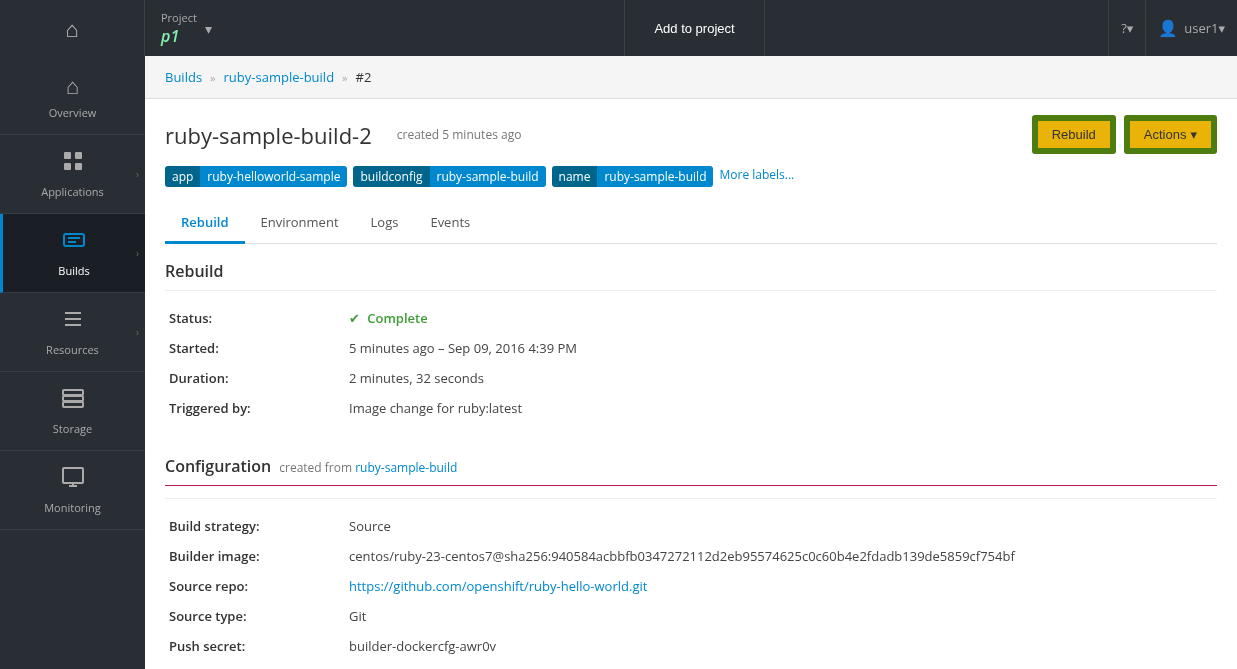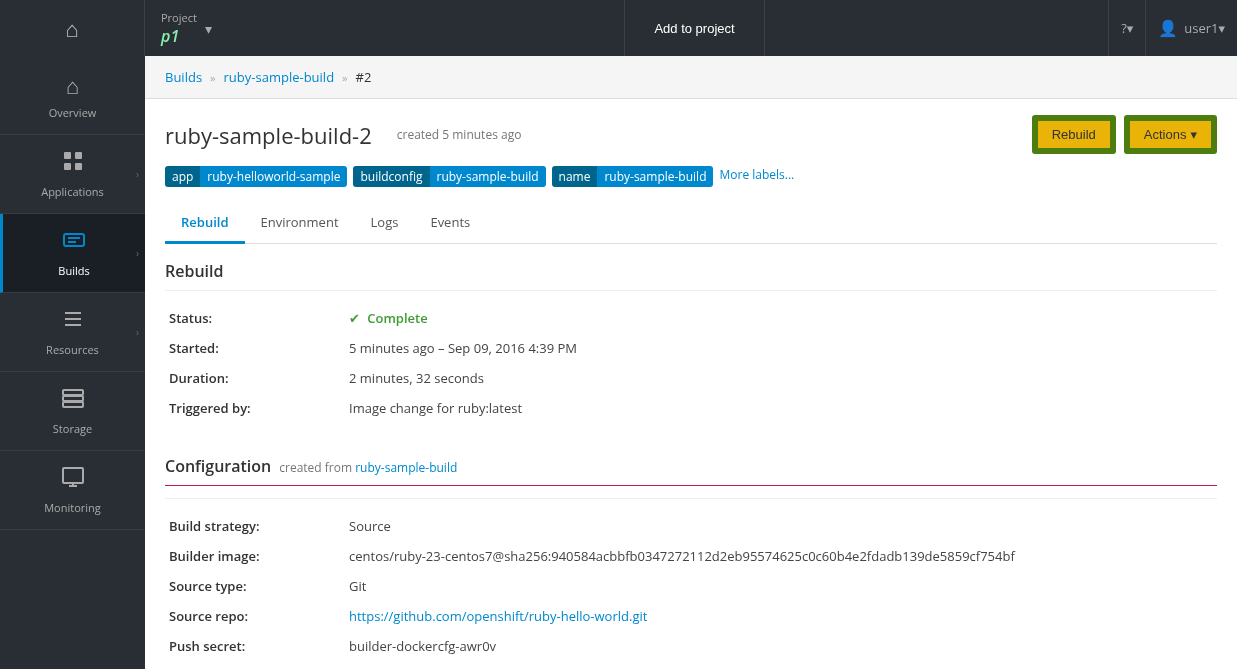--- a/index.html
+++ b/index.html
@@ -429,30 +429,30 @@
           <tbody>
               <tr>
             <td>Build strategy:</td>
             <td>Source</td>
           </tr>
           <tr>
             <td>Builder image:</td>
             <td>centos/ruby-23-centos7@sha256:940584acbbfb0347272112d2eb95574625c0c60b4e2fdadb139de5859cf754bf</td>
           </tr>
           <tr>
-            <td>Source type:</td>
-            <td>Git</td>
-          </tr>
-          <tr>
             <td>Source repo:</td>
             <td>
               <a class="link">https://github.com/openshift/ruby-hello-world.git</a>
             </td>
           </tr>
           <tr>
+            <td>Source type:</td>
+            <td>Git</td>
+          </tr>
+          <tr>
             <td>Push secret:</td>
             <td>builder-dockercfg-awr0v</td>
           </tr>
         </tbody>
           </table>
 
       </div>
 
     </div>
   </div>

